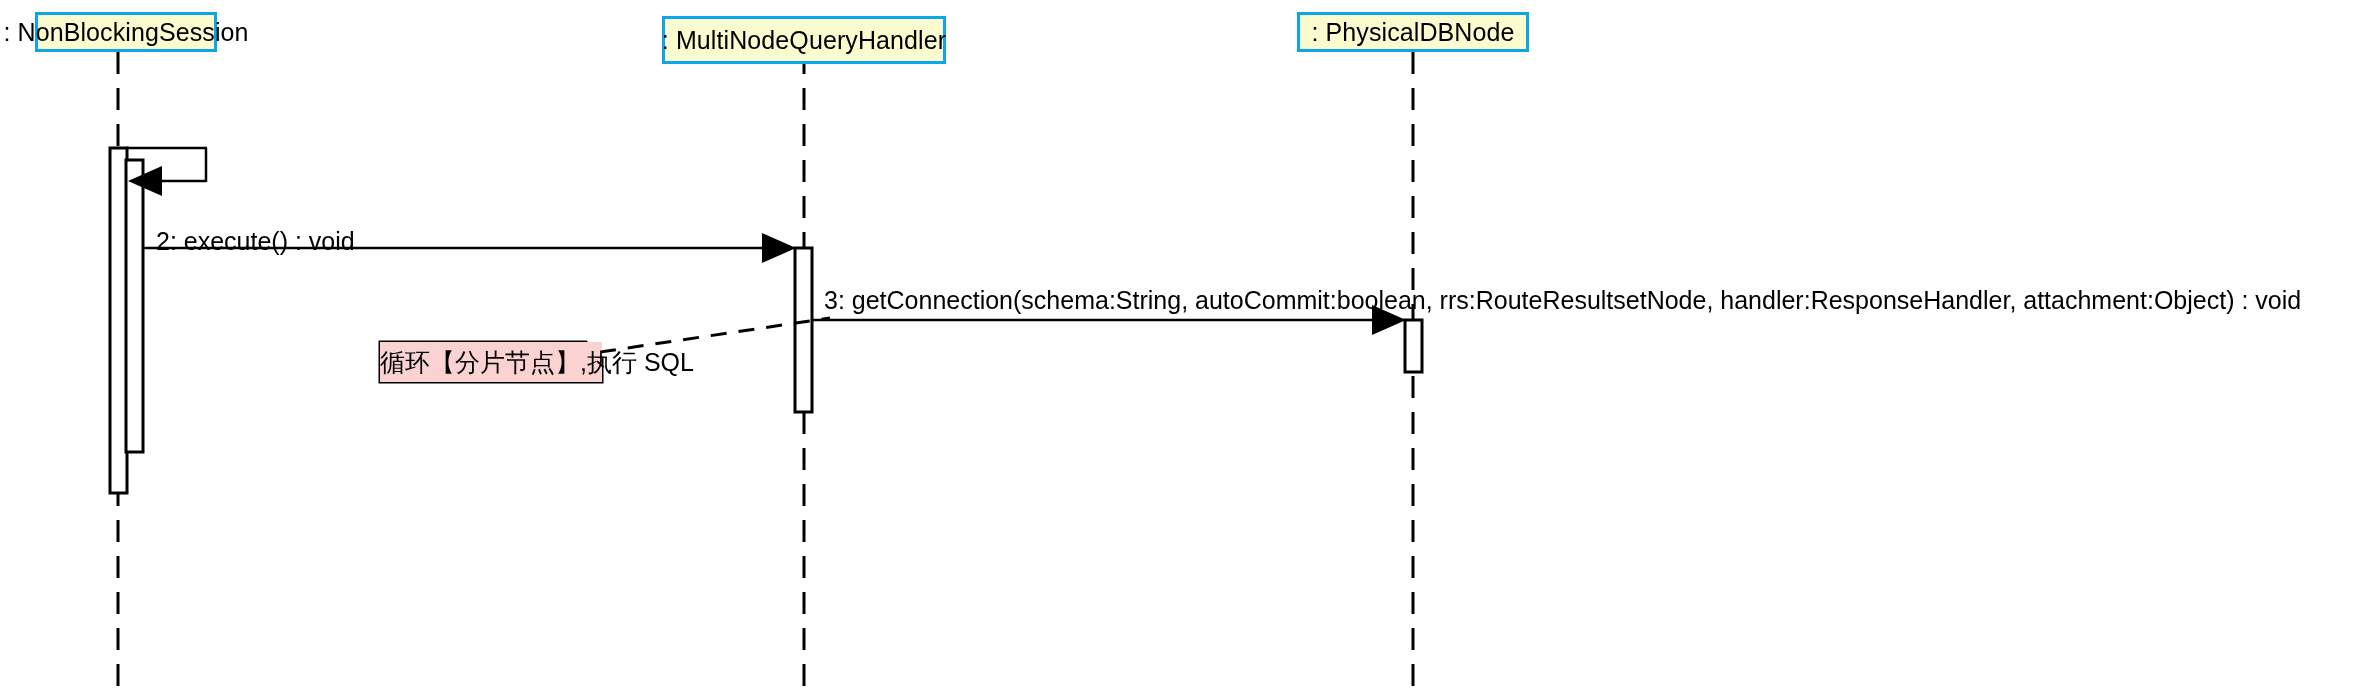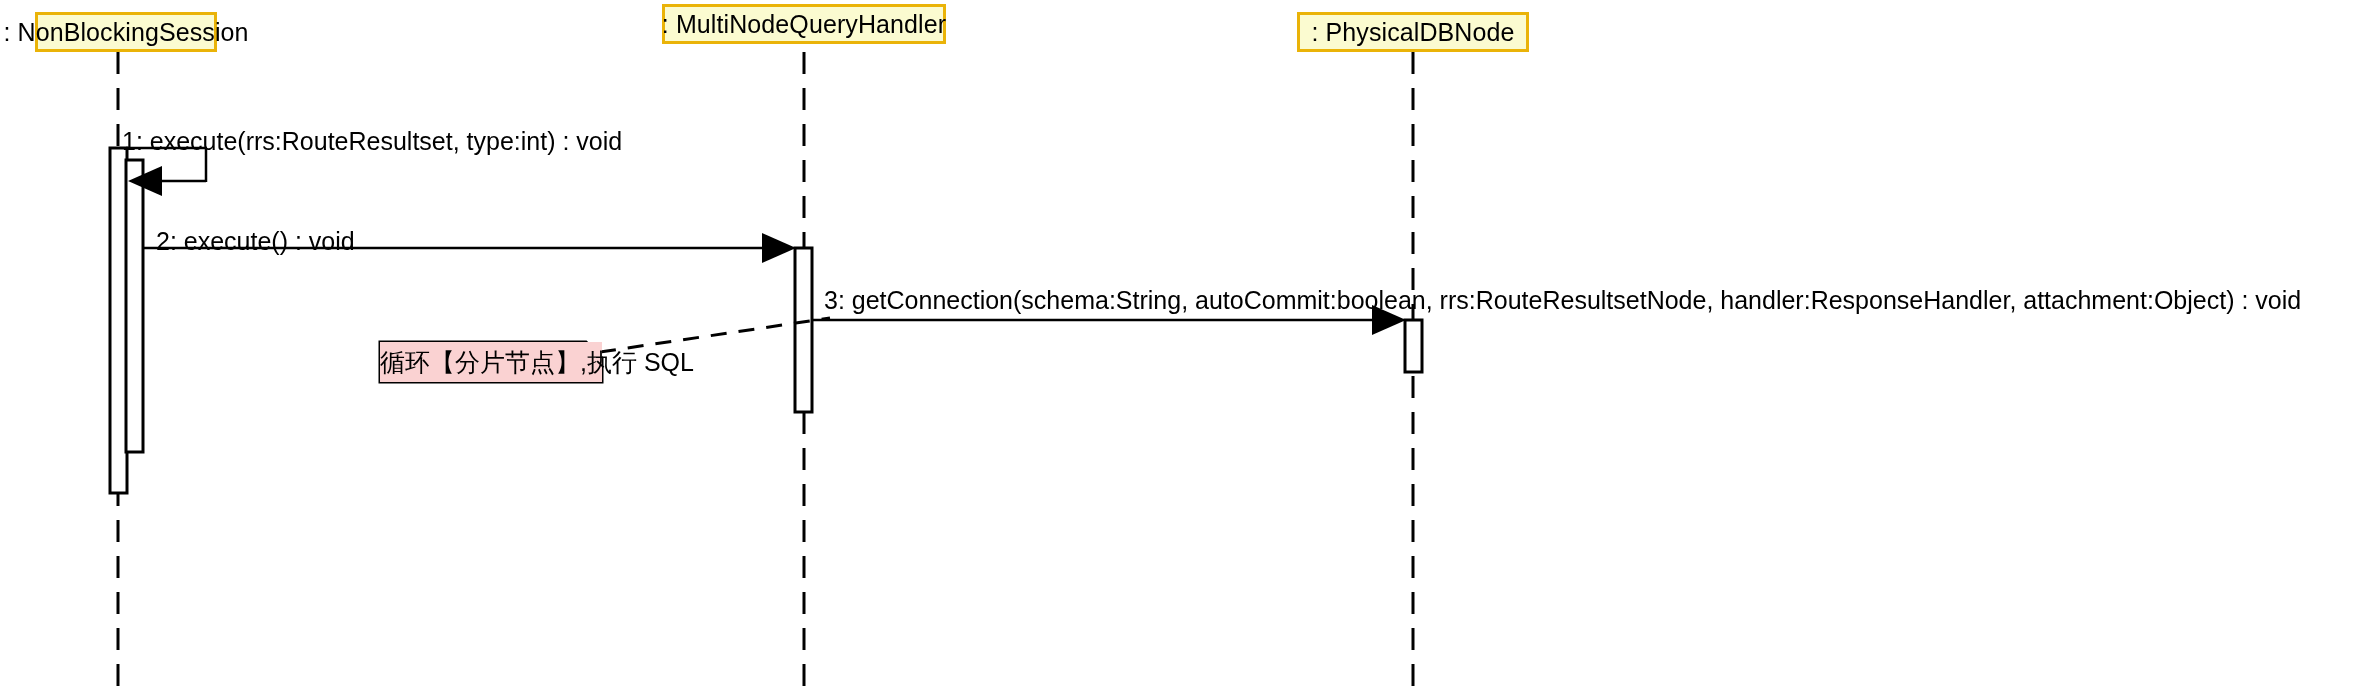--- a/index.html
+++ b/index.html
@@ -23,21 +23,21 @@
     left: 0;
     top: 0;
     width: 2356px;
     height: 694px;
   }
   
   .lifeline-box {
     position: absolute;
     box-sizing: border-box;
     background: #FBFBD0;
-    border: 3px solid #eab308;
+    border: 3px solid #0ea5e9;
     display: flex;
     align-items: center;
     justify-content: center;
     font-size: 25px;
     letter-spacing: 0.1px;
     white-space: nowrap;
     color: #000000;
   }
   .msg-label {
     position: absolute;
@@ -108,29 +108,28 @@
       <path d="M 380 342 L 586 342 L 602 358 L 602 382 L 380 382 Z" fill="#FAD2D2" stroke="#000000" stroke-width="3"></path>
       <path d="M 586 342 L 586 358 L 602 358" fill="none" stroke="#000000" stroke-width="3"></path>
     </g>
 
   </svg>
 
   <div class="lifeline-box" style="left:35px; top:12px; width:182px; height:40px;">
     <span>: NonBlockingSession</span>
   </div>
 
-  <div class="lifeline-box" style="left:662px; top:4px; width:284px; height:40px;">
+  <div class="lifeline-box" style="left:662px; top:16px; width:284px; height:48px;">
     <span>: MultiNodeQueryHandler</span>
   </div>
 
   <div class="lifeline-box" style="left:1297px; top:12px; width:232px; height:40px;">
     <span>: PhysicalDBNode</span>
   </div>
 
-  <div class="msg-label" style="left:122px; top:129px;">1: execute(rrs:RouteResultset, type:int) : void</div>
 
   <div class="msg-label" style="left:156px; top:229px;">2: execute() : void</div>
 
   <div class="msg-label" style="left:824px; top:288px;text-align:center;">3: getConnection(schema:String, autoCommit:boolean, rrs:RouteResultsetNode, handler:ResponseHandler, attachment:Object) : void</div>
 
   <div class="note-box" style="left:380px; top:342px; width:222px; height:40px;">
     <span>循环【分片节点】,执行 SQL</span>
   </div>
 
 </div>

